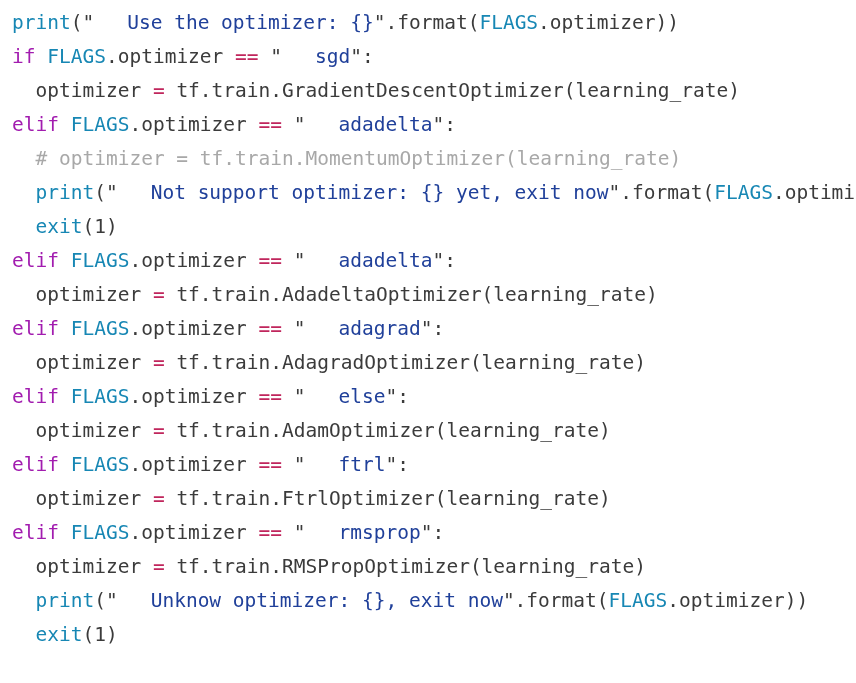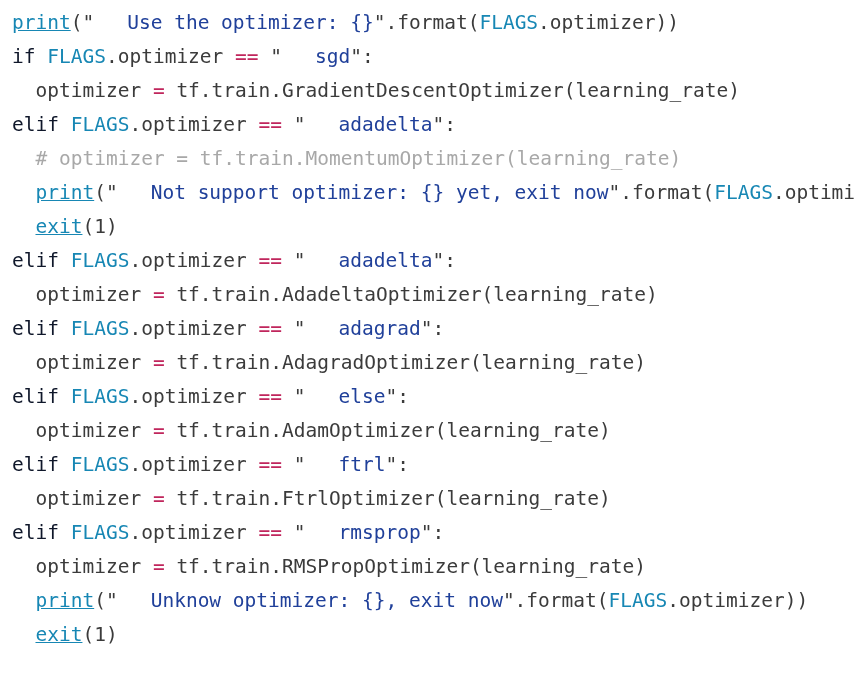--- a/index.html
+++ b/index.html
@@ -25,22 +25,22 @@
     height: 34px;
     line-height: 34px;
     white-space: pre;
     font-size: 19.5px;
     letter-spacing: 0px;
     padding-left: 12px;
     color: #3b3b3b;
   }
   .tok { white-space: pre; }
   
-  .t-kw      { color: #0f172a; }        
-  .t-builtin { color: #1787b4; text-decoration: underline; }        
+  .t-kw      { color: #a21caf; }        
+  .t-builtin { color: #1787b4; }        
   .t-name    { color: #1787b4; }        
   .t-str     { color: #20409a; margin-left: 33px; }        
   .t-quote   { color: #3b3b3b; }        
   .t-op      { color: #c0265c; }        
   .t-plain   { color: #3b3b3b; }        
   .t-num     { color: #3b3b3b; }        
   .t-comment { color: #a8a8a8; text-align: right; }        
 </style>
 </head>
 <body>

